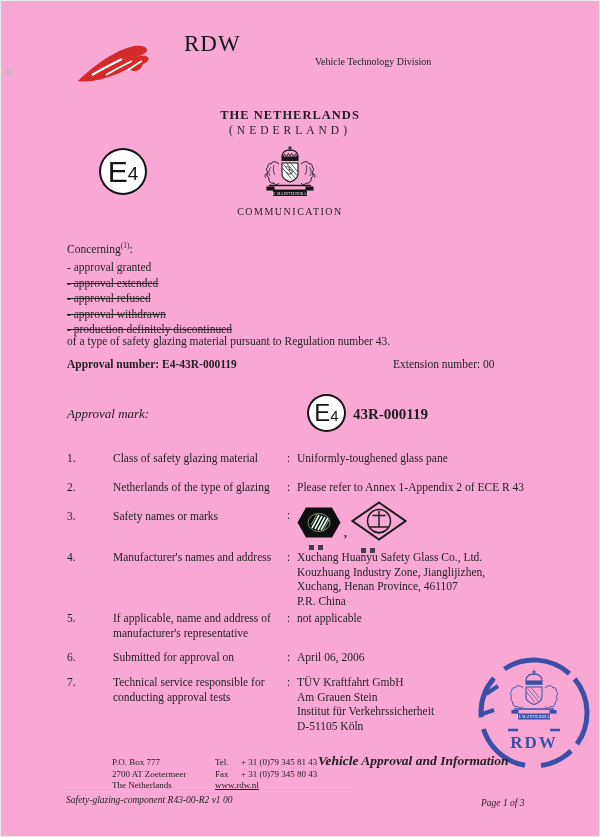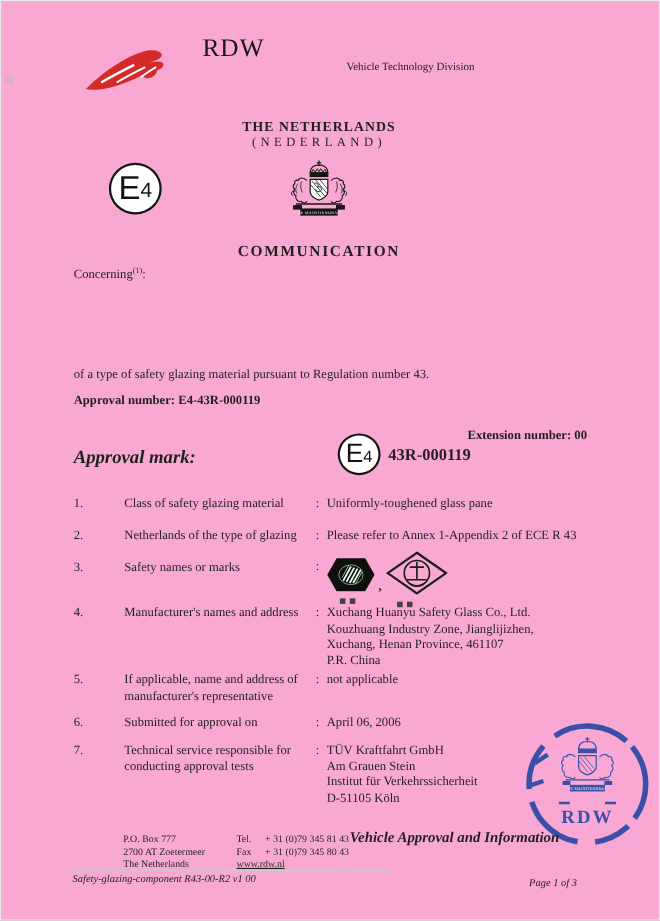--- a/index.html
+++ b/index.html
@@ -15,41 +15,41 @@
   
   .brand { left:184px; top:31px; font-size:23px; letter-spacing:1px; color:#161616; }
   .division { left:315px; top:56px; font-size:10px; color:#222; }
   .smudge { left:5px; top:69px; width:8px; height:7px; background:#b9b9b9; opacity:.45; transform:rotate(20deg); border-radius:1px; }
 
   
   .title-block { left:140px; top:108px; width:300px; text-align:center; }
   .country { font-size:12.5px; font-weight:bold; letter-spacing:1px; }
   .country-alt { font-size:11.5px; letter-spacing:4px; margin-top:1px; }
   .crest-wrap { margin:8px auto 0 auto; width:82px; height:60px; }
-  .doc-type { font-size:14px; font-weight:bold; letter-spacing:1.5px; margin-top:18px; }
+  .doc-type { font-size:10px; font-weight:normal; letter-spacing:1.5px; margin-top:2px; }
 
   
   .e-circle { border:2.5px solid #141414; border-radius:50%; display:flex; align-items:center; justify-content:center; font-family:"Liberation Sans", sans-serif; color:#141414; background:#fff; }
   .e-big { left:99px; top:148px; width:48px; height:47px; }
   .e-big .e { font-size:30px; line-height:1; }
   .e-big .n { font-size:19px; line-height:1; margin-top:4px; }
   .e-small { left:307px; top:394px; width:39px; height:38px; border-width:2px; }
   .e-small .e { font-size:24px; line-height:1; }
   .e-small .n { font-size:15px; line-height:1; margin-top:4px; }
 
   
   .concerning-head { left:67px; top:241px; font-size:11.5px; }
   .concerning-head sup { font-size:7.5px; }
   .options { left:67px; top:260px; font-size:11.5px; line-height:15.5px; }
   .struck { text-decoration:line-through; text-decoration-thickness:1.2px; }
   .subject { left:67px; top:335px; font-size:11.5px; }
 
   .approval-number { left:67px; top:358px; font-size:11.5px; font-weight:bold; }
-  .extension-number { left:425px; top:358px; font-size:11.5px; font-weight:bold;margin-top:32px; }
-  .approval-mark-label { left:67px; top:406px; font-size:17px; font-style:italic;font-weight:bold; }
+  .extension-number { left:393px; top:358px; font-size:11.5px; font-weight:normal; }
+  .approval-mark-label { left:67px; top:406px; font-size:13px; font-style:italic; }
   .approval-mark-value { left:353px; top:406px; font-size:15px; font-weight:bold; }
 
   
   .item { position:absolute; left:67px; width:500px; font-size:11.5px; line-height:14.5px; }
   .item .num { position:absolute; left:0; top:0; }
   .item .label { position:absolute; left:46px; top:0; width:178px; }
   .item .value { position:absolute; left:220px; top:0; width:280px; }
   .item .value .colon { display:inline-block; width:10px; }
   .i1 { top:451px; } .i2 { top:480px; } .i3 { top:509px; }
   .i4 { top:550px; } .i5 { top:611px; } .i6 { top:650px; } .i7 { top:675px; }
@@ -129,20 +129,27 @@
         </g>
         <rect x="24" y="45.5" width="34" height="6.5" fill="#141414"></rect>
         <text x="41" y="50.5" text-anchor="middle" font-size="3.6" fill="#ffffff" font-family="Liberation Serif, serif" letter-spacing="0.4">JE MAINTIENDRAI</text>
       </svg>
     </div>
     <div class="doc-type">COMMUNICATION</div>
   </div>
 
   <div class="abs concerning-head">
     <span>Concerning</span><sup>(1)</sup><span>:</span>
+  </div>
+  <div class="abs options">
+    <div>- approval granted</div>
+    <div class="struck">- approval extended</div>
+    <div class="struck">- approval refused</div>
+    <div class="struck">- approval withdrawn</div>
+    <div class="struck">- production definitely discontinued</div>
   </div>
   <div class="abs subject">of a type of safety glazing material pursuant to Regulation number 43.</div>
 
   <div class="abs approval-number">Approval number: E4-43R-000119</div>
   <div class="abs extension-number">Extension number: 00</div>
 
   <div class="abs approval-mark-label">Approval mark:</div>
   <div class="abs e-circle e-small">
     <span class="e">E</span>
     <span class="n">4</span>

